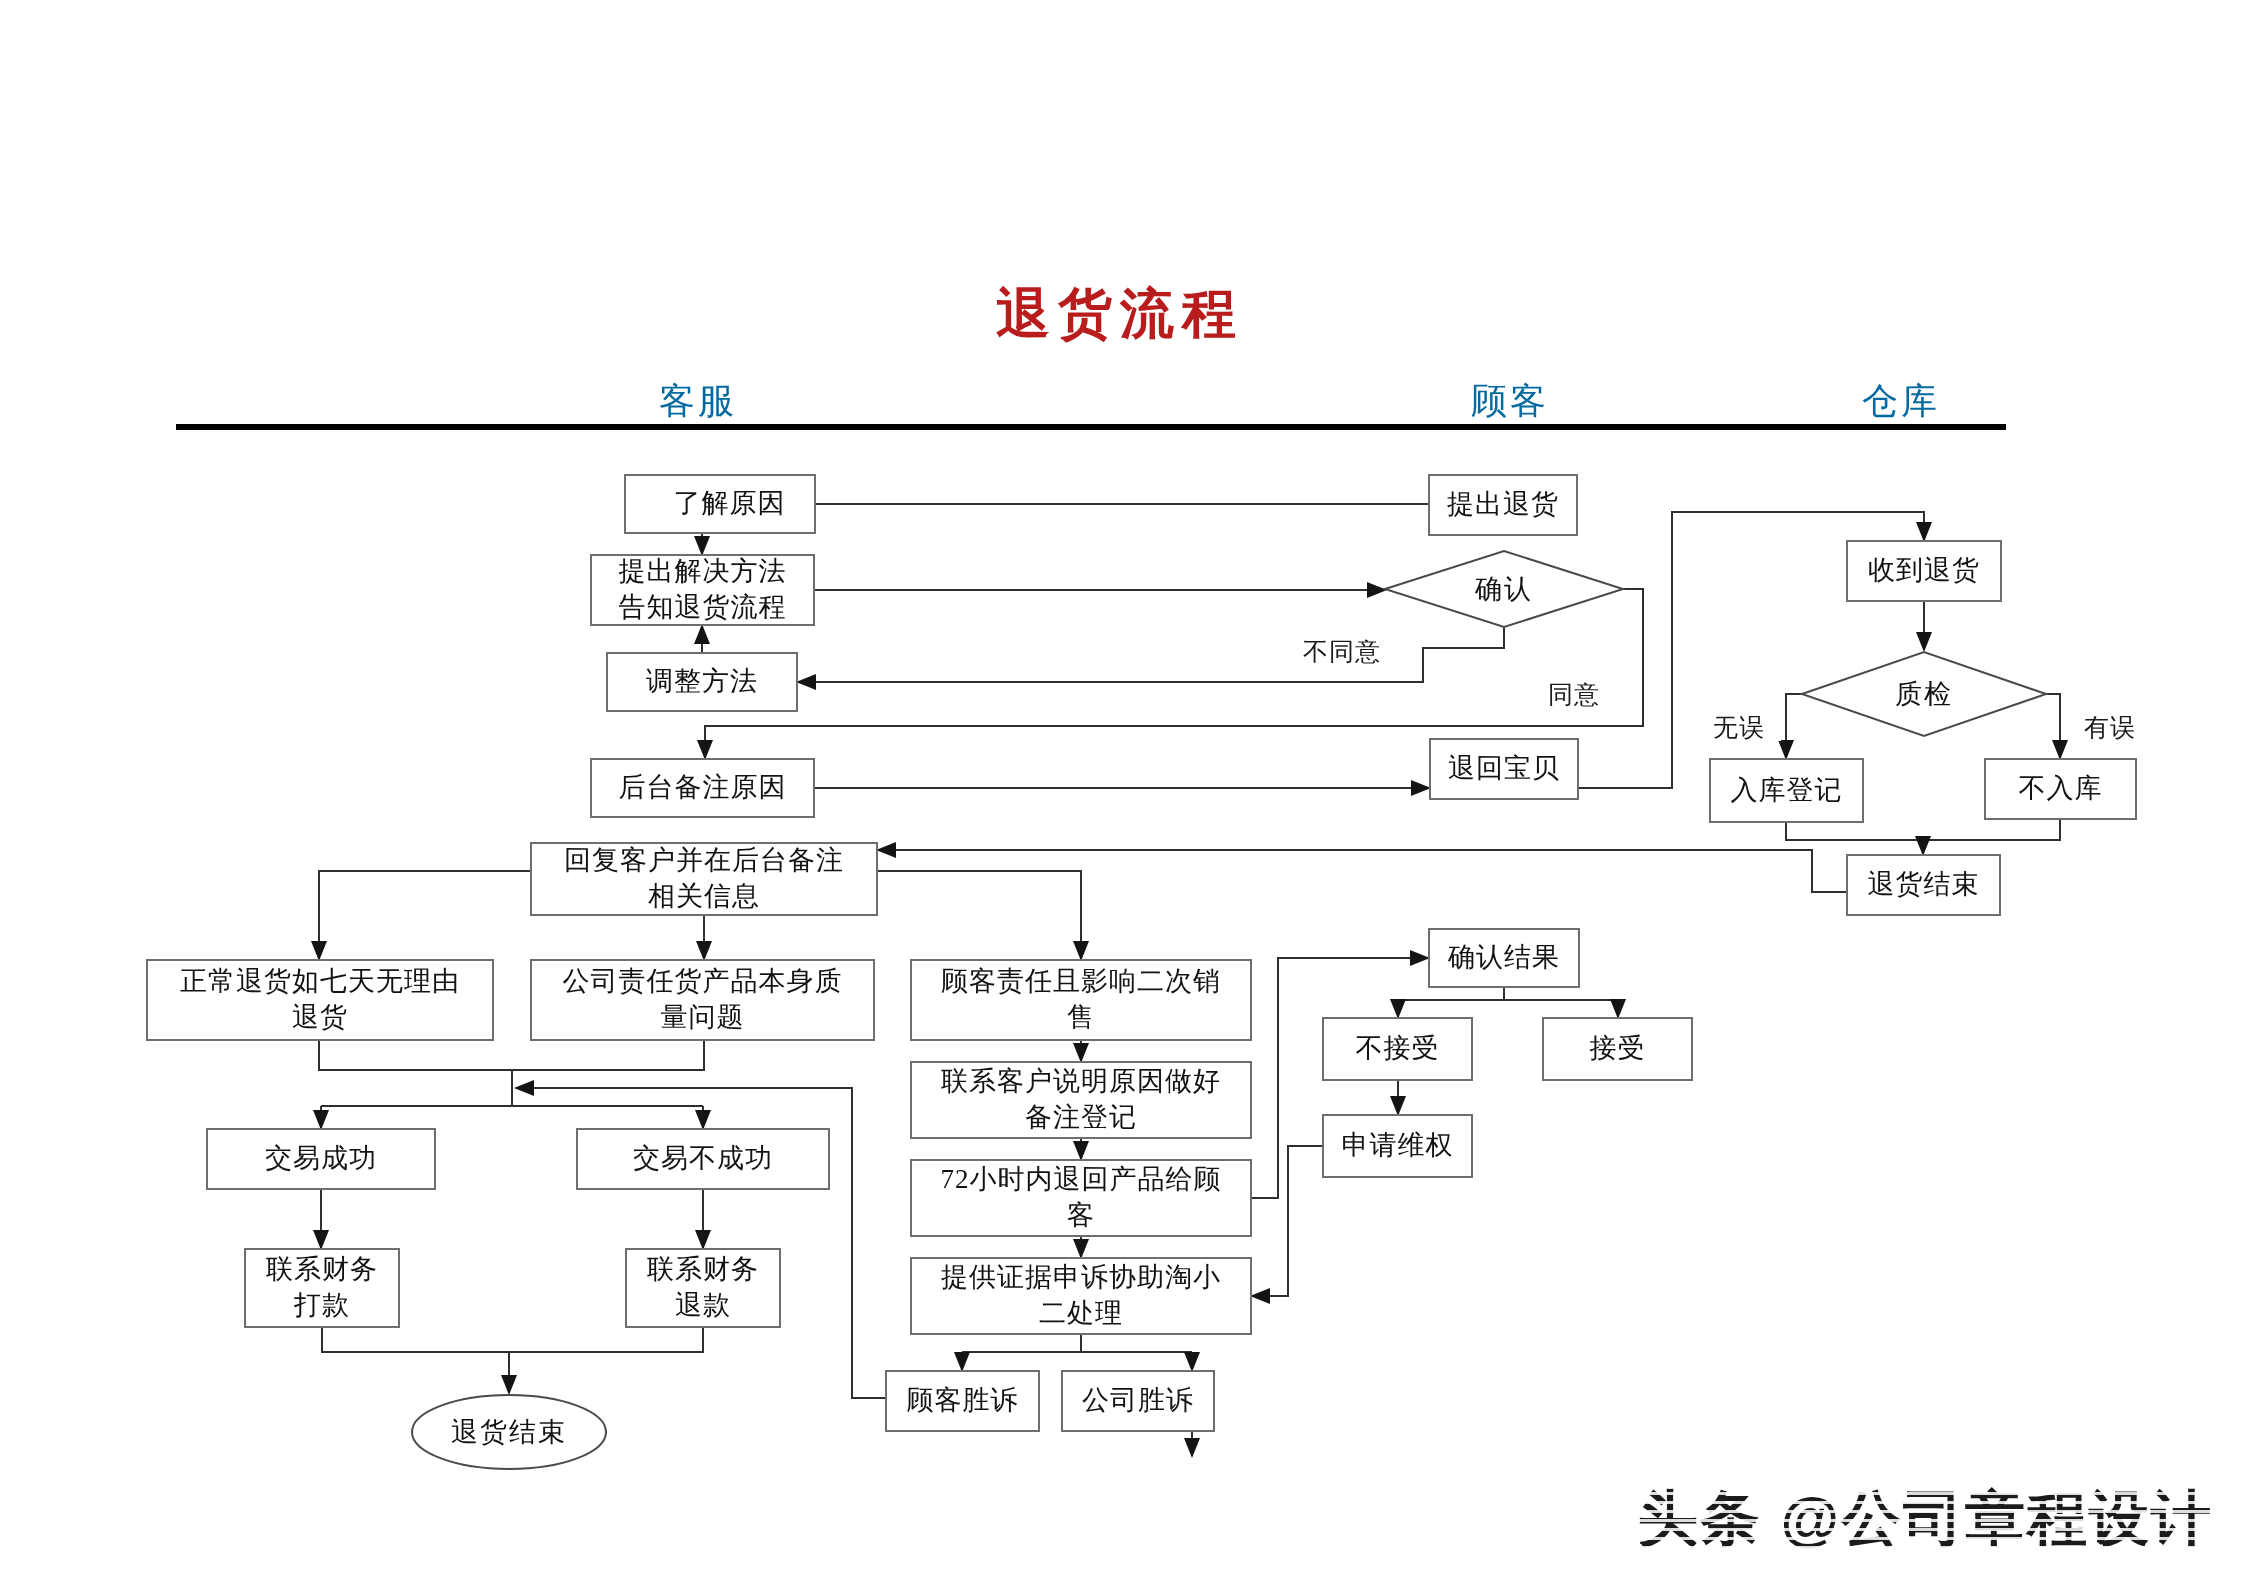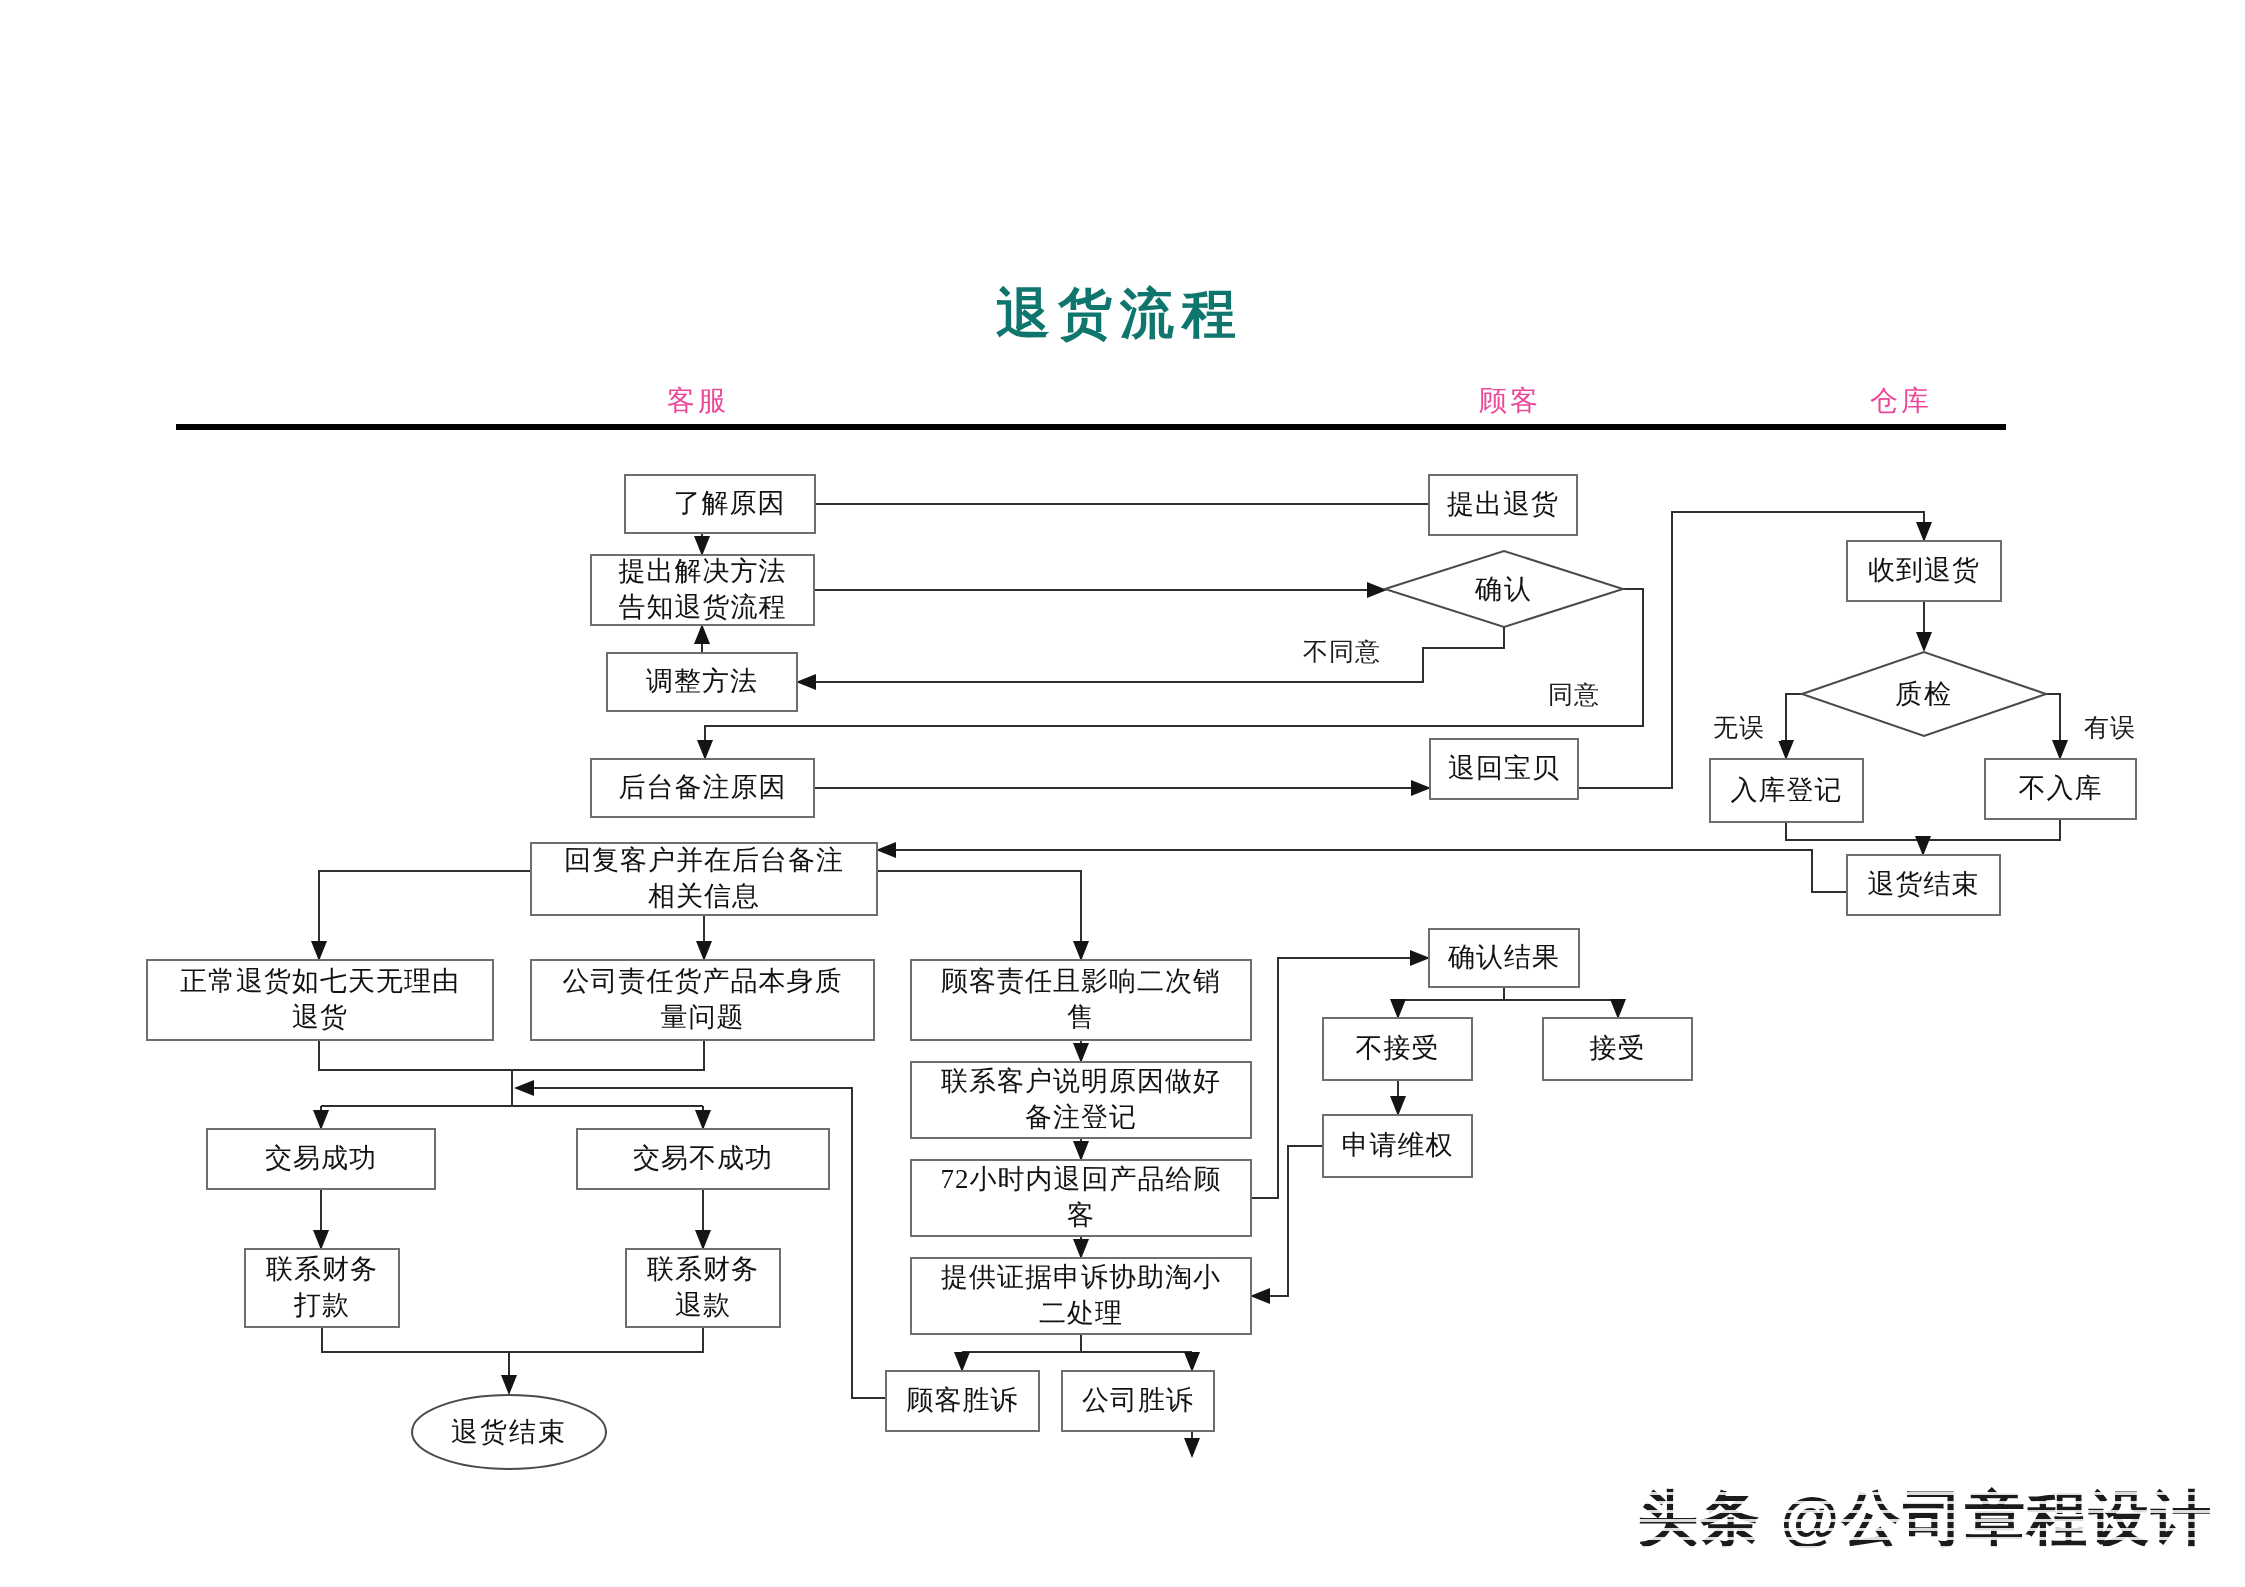--- a/index.html
+++ b/index.html
@@ -17,25 +17,25 @@
     position:absolute;display:flex;align-items:center;justify-content:center;
     text-align:center;background:transparent;border:none;box-sizing:border-box;
     font-size:27px;letter-spacing:2px;color:#121212;white-space:pre-line;
   }
   .edge-label{
     position:absolute;display:flex;align-items:center;justify-content:center;
     font-size:25px;letter-spacing:1px;color:#1a1a1a;background:#ffffff;padding:0 2px;
   }
   .lane-label{
     position:absolute;display:flex;align-items:center;justify-content:center;
-    font-size:28px;letter-spacing:3px;color:#ec4899;
+    font-size:36px;letter-spacing:3px;color:#0369a1;
   }
   #page-title{
     position:absolute;left:940px;top:278px;width:360px;text-align:center;
-    font-size:54px;font-weight:bold;letter-spacing:8px;color:#0f766e;
+    font-size:54px;font-weight:bold;letter-spacing:8px;color:#b91c1c;
   }
   #lane-rule{position:absolute;left:176px;top:424px;width:1830px;height:6px;background:#000;}
   #watermark{
     position:absolute;top:1486px;right:32px;
     font-family:"Liberation Sans","DejaVu Sans",sans-serif;font-weight:700;
     font-size:60px;letter-spacing:2px;color:#1b1b1b;line-height:1.1;
   }
   #watermark::after{
     content:"";position:absolute;left:-4px;right:-4px;top:0;bottom:0;
     background:repeating-linear-gradient(180deg,rgba(255,255,255,0) 0px,rgba(255,255,255,0) 6px,rgba(255,255,255,0.85) 6px,rgba(255,255,255,0.85) 9px);

